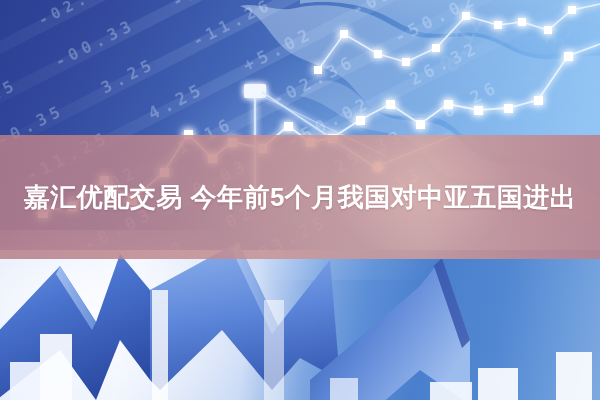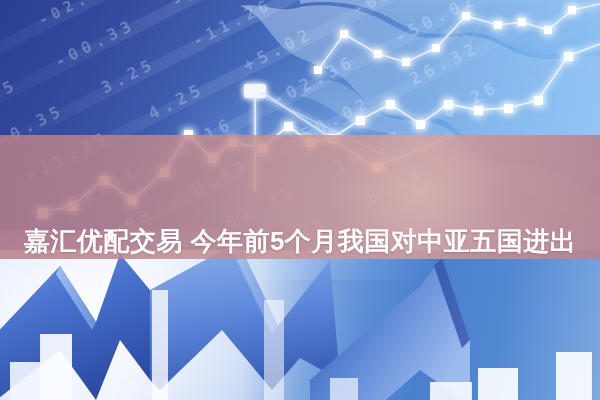--- a/index.html
+++ b/index.html
@@ -117,22 +117,22 @@
     left: 330px; top: 0; width: 180px; height: 124px;
     background: radial-gradient(ellipse at 50% 45%, rgba(255,210,195,0.30), rgba(255,210,195,0) 72%);
   }
 
   
   .headline {
     position: absolute;
     left: 0; top: 135px;
     width: 600px; height: 124px;
     display: flex;
-    flex-direction: row;
-    align-items: flex-end;
+    flex-direction: column;
+    align-items: center;
     justify-content: center;
     gap: 2px;
   }
   .hl-line {
     color: #ffffff;
     font-weight: 700;
     font-size: 26px;
     line-height: 36px;
     letter-spacing: 0.5px;
     text-align: center;

